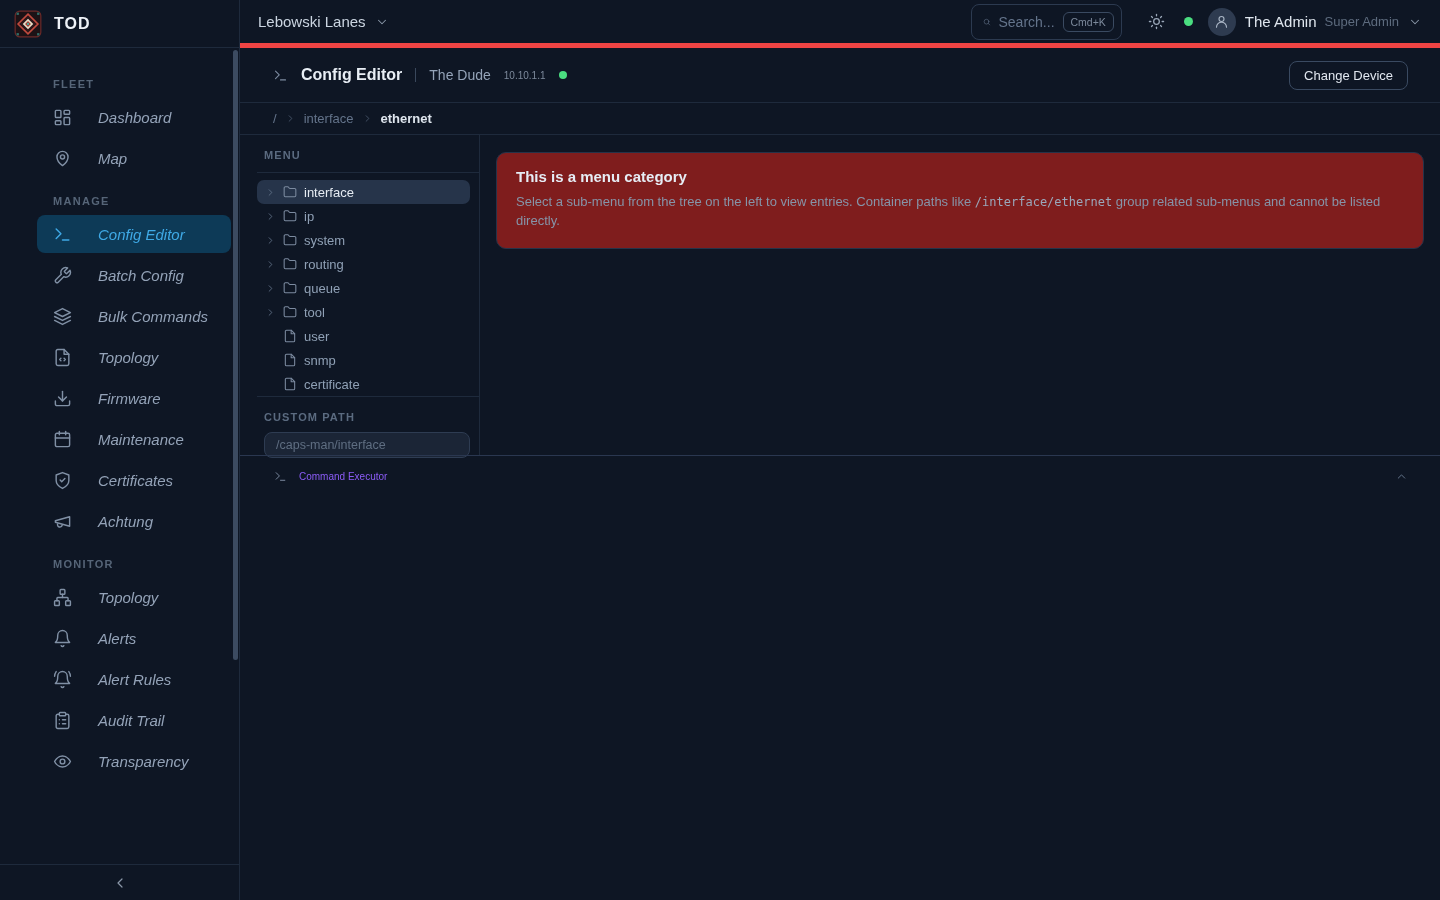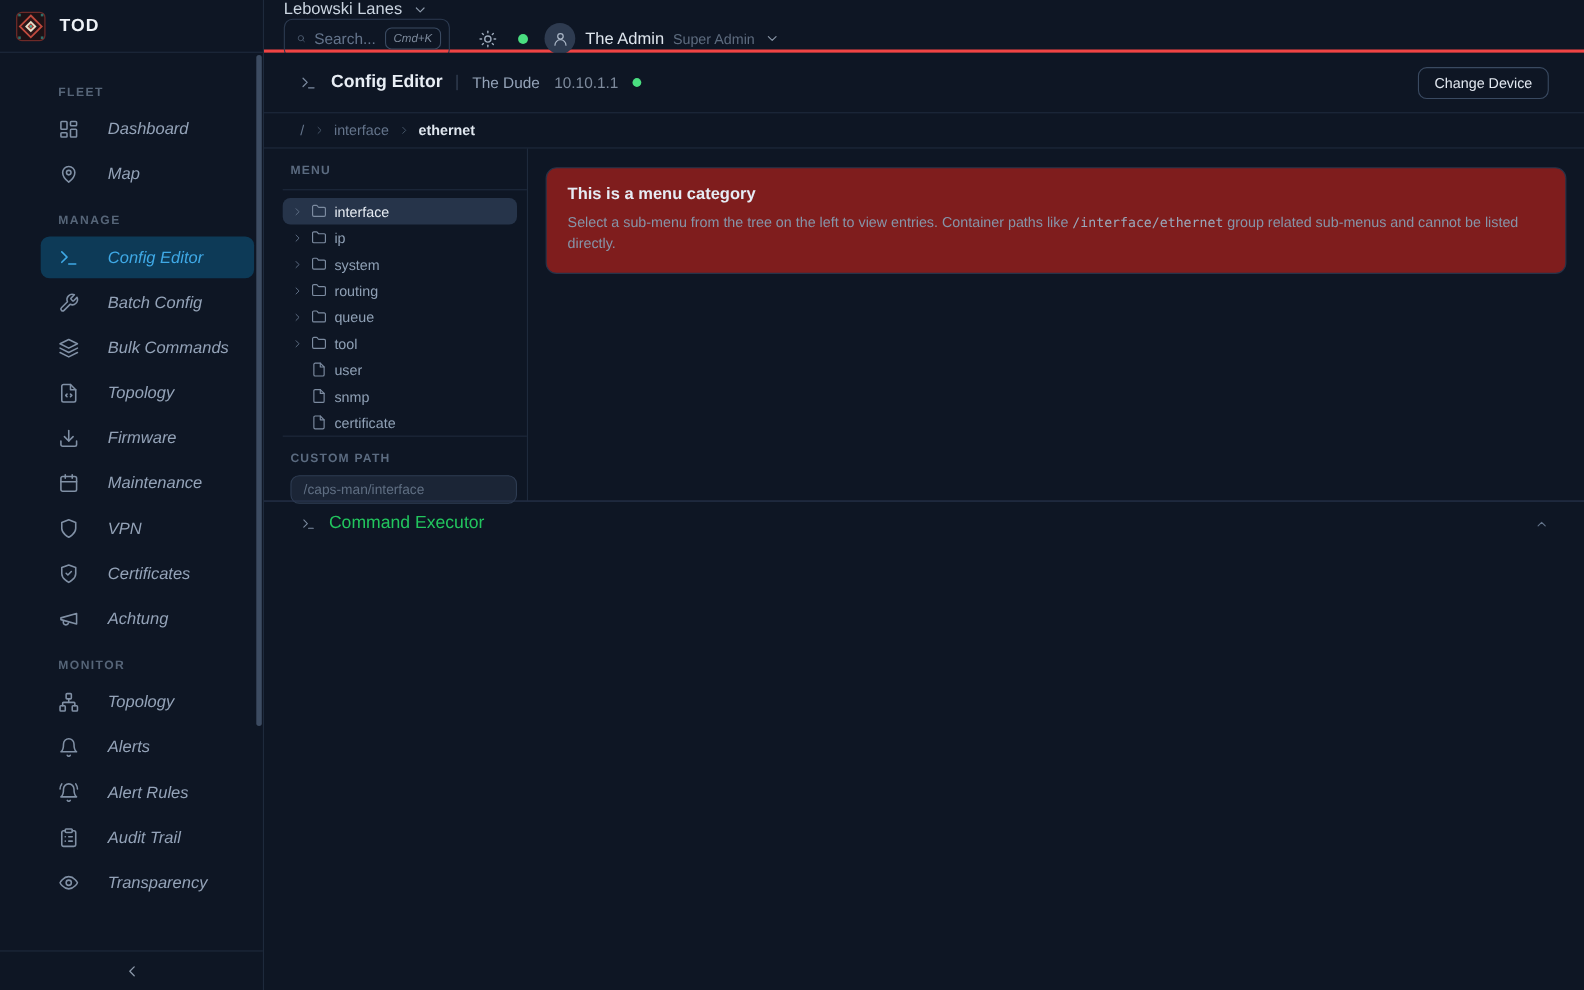--- a/index.html
+++ b/index.html
@@ -40,53 +40,52 @@
   .icn svg { width:100%; height:100%; }
 
   .sidebar-scrollbar { position:absolute; top:50px; right:1px; width:5px; height:610px; background:#3c4b61; border-radius:3px; }
   .sidebar-footer { height:36px; border-top:1px solid #1e2a3c; display:flex; align-items:center; justify-content:center; }
   .collapse-btn { background:none; border:none; color:#8a97a8; cursor:pointer; display:flex; }
   .collapse-btn .icn { width:16px; height:16px; }
 
   
   .topbar {
     grid-row:1; grid-column:2;
-    background:#0e1624; border-bottom:3px solid #ef4444;
+    background:#0e1624; border-bottom:5px solid #ef4444;
     display:flex; justify-content:space-between;
     padding:0 18px;
-    flex-direction:column;
   }
   .org-select { display:flex; align-items:center; gap:9px; color:#cbd5e1; font-size:15px; cursor:pointer; }
   .org-select .icn { width:14px; height:14px; color:#8a97a8; }
   .topbar-right { display:flex; align-items:center; }
   .searchbox {
     width:151px; height:36px; border:1px solid #2c3a50; border-radius:8px;
     display:flex; align-items:center; gap:8px; padding:0 7px 0 11px; cursor:text;
   }
   .searchbox .icn { width:14px; height:14px; color:#64748b; }
   .search-placeholder { font-size:14px; color:#64748b; flex:1; }
-  .kbd { font-size:10.5px; color:#7d8a9c; border:1px solid #3a4a61; border-radius:6px; padding:3px 7px; white-space:nowrap;font-style:italic; }
+  .kbd { font-size:10.5px; color:#7d8a9c; border:1px solid #3a4a61; border-radius:6px; padding:3px 7px; white-space:nowrap; }
   .theme-toggle { background:none; border:none; cursor:pointer; color:#9aa7b8; margin-left:26px; display:flex; }
   .theme-toggle .icn { width:17px; height:17px; }
   .status-dot { width:9px; height:9px; border-radius:50%; background:#4ade80; margin-left:19px; }
   .avatar { width:28px; height:28px; border-radius:50%; background:#2e3b50; color:#aab6c6; display:flex; align-items:center; justify-content:center; margin-left:15px; cursor:pointer; }
   .avatar .icn { width:15px; height:15px; }
   .user-name { font-size:15px; color:#dfe6ee; margin-left:9px; }
   .user-role { font-size:13px; color:#5d6b7e; margin-left:8px; }
   .user-caret { width:14px; height:14px; color:#8a97a8; margin-left:9px; cursor:pointer; }
 
   
   .main { grid-row:2; grid-column:2; background:#0e1624; display:flex; flex-direction:column; }
   .device-header { height:55px; display:flex; align-items:center; justify-content:space-between; padding:0 32px 0 33px; border-bottom:1px solid #1e2a3c; }
   .dh-left { display:flex; align-items:center; gap:13px; }
   .dh-icon { width:15px; height:15px; color:#7c8ba0; }
   .dh-title { font-size:16px; font-weight:700; color:#e8eef5; }
   .dh-sep { width:1px; height:14px; background:#3a485c; }
   .dh-device { font-size:14px; color:#94a3b8; }
-  .dh-ip { font-size:14px; color:#7d8a9c; }
+  .dh-ip { font-size:10px; color:#7d8a9c; }
   .dot-green { width:8px; height:8px; border-radius:50%; background:#4ade80; }
   .btn-outline {
     background:none; border:1px solid #3a4a61; border-radius:8px; color:#e2e8f0;
     font-size:13px; font-family:inherit; padding:6px 14px; cursor:pointer;
   }
   .breadcrumb { height:32px; display:flex; align-items:center; gap:8px; padding:0 33px; border-bottom:1px solid #1e2a3c; font-size:13px; }
   .bc-root, .bc-item { color:#64748b; cursor:pointer; }
   .bc-sep { width:11px; height:11px; color:#4b5a6e; }
   .bc-item.current { color:#dfe6ee; font-weight:600; cursor:default; }
 
@@ -112,21 +111,21 @@
   .info-card { border:1px solid #263349; background:#7f1d1d; border-radius:10px; padding:15px 19px 17px; }
   .info-title { font-size:15px; font-weight:700; color:#e6ecf4; margin-bottom:8px; }
   .info-body { font-size:13px; color:#8694a8; line-height:1.45; }
   .info-body code { font-family:"DejaVu Sans Mono", monospace; font-size:12px; color:#9aa8bb; }
 
   .command-bar {
     height:41px; border-top:1px solid #2a3750;
     display:flex; align-items:center; gap:12px; padding:0 32px 0 34px; cursor:pointer;
   }
   .cmd-icon { width:13px; height:13px; color:#7c8ba0; }
-  .cmd-label { font-size:16px; color:#22c55e; flex:1; }
+  .cmd-label { font-size:10px; color:#8b5cf6; flex:1; }
   .cmd-caret { width:13px; height:13px; color:#64748b; }
 </style>
 </head>
 <body>
 
 <div class="app">
 
   <aside class="sidebar">
     <div class="logo-row">
       <span class="logo-mark icn">
@@ -223,28 +222,20 @@
               <line x1="8" y1="2" x2="8" y2="6"></line>
               <line x1="3" y1="10" x2="21" y2="10"></line>
             </svg>
           </span>
           <span>Maintenance</span>
         </div>
         <div class="nav-item">
           <span class="icn">
             <svg viewBox="0 0 24 24" fill="none" stroke="currentColor" stroke-width="1.8" stroke-linecap="round" stroke-linejoin="round">
               <path d="M12 22s8-4 8-10V5l-8-3-8 3v7c0 6 8 10 8 10z"></path>
-            </svg>
-          </span>
-          <span>VPN</span>
-        </div>
-        <div class="nav-item">
-          <span class="icn">
-            <svg viewBox="0 0 24 24" fill="none" stroke="currentColor" stroke-width="1.8" stroke-linecap="round" stroke-linejoin="round">
-              <path d="M12 22s8-4 8-10V5l-8-3-8 3v7c0 6 8 10 8 10z"></path>
               <polyline points="9 11.5 11 13.5 15 9.5"></polyline>
             </svg>
           </span>
           <span>Certificates</span>
         </div>
         <div class="nav-item">
           <span class="icn">
             <svg viewBox="0 0 24 24" fill="none" stroke="currentColor" stroke-width="1.8" stroke-linecap="round" stroke-linejoin="round">
               <path d="m3 11 18-5v12L3 13v-2z"></path>
               <path d="M11.6 16.8a3 3 0 1 1-5.8-1.6"></path>

